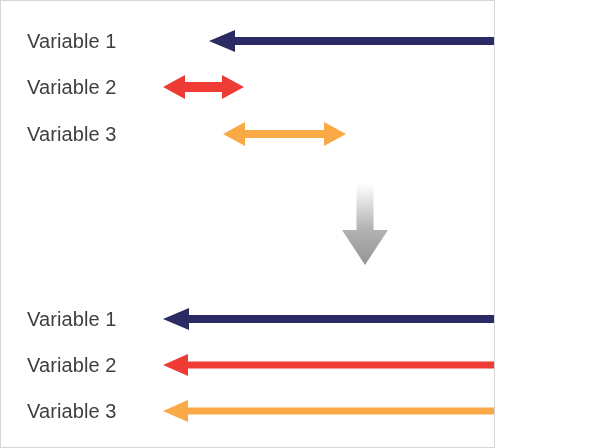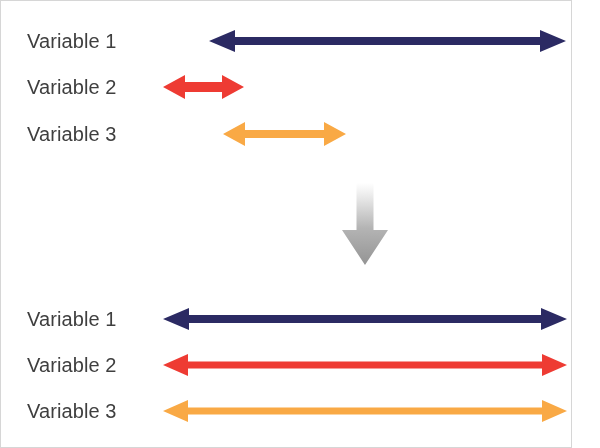--- a/index.html
+++ b/index.html
@@ -5,21 +5,21 @@
   html, body {
     margin: 0;
     padding: 0;
     background: #ffffff;
   }
   body {
     font-family: "Liberation Sans", sans-serif;
   }
   #figure {
     position: relative;
-    width: 572px;
+    width: 495px;
     height: 448px;
     background: #ffffff;
     border: 1px solid #d6d6d6;
     box-sizing: border-box;
     overflow: hidden;
   }
   .var-label {
     position: absolute;
     left: 26px;
     font-size: 20px;

